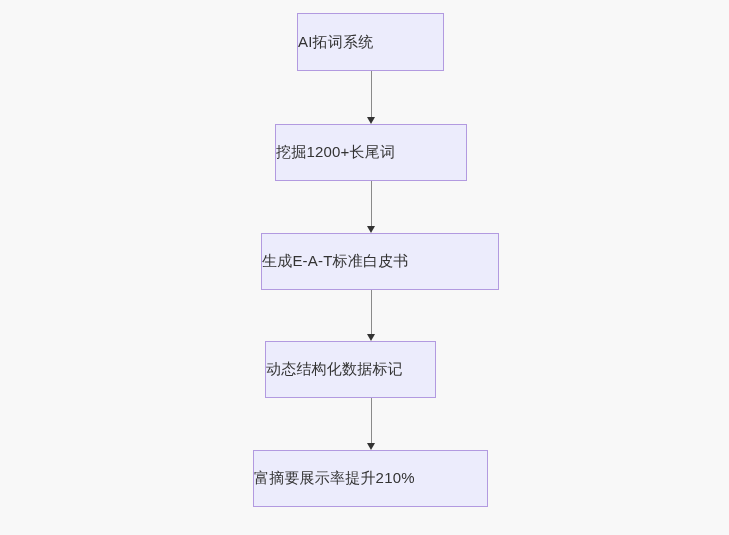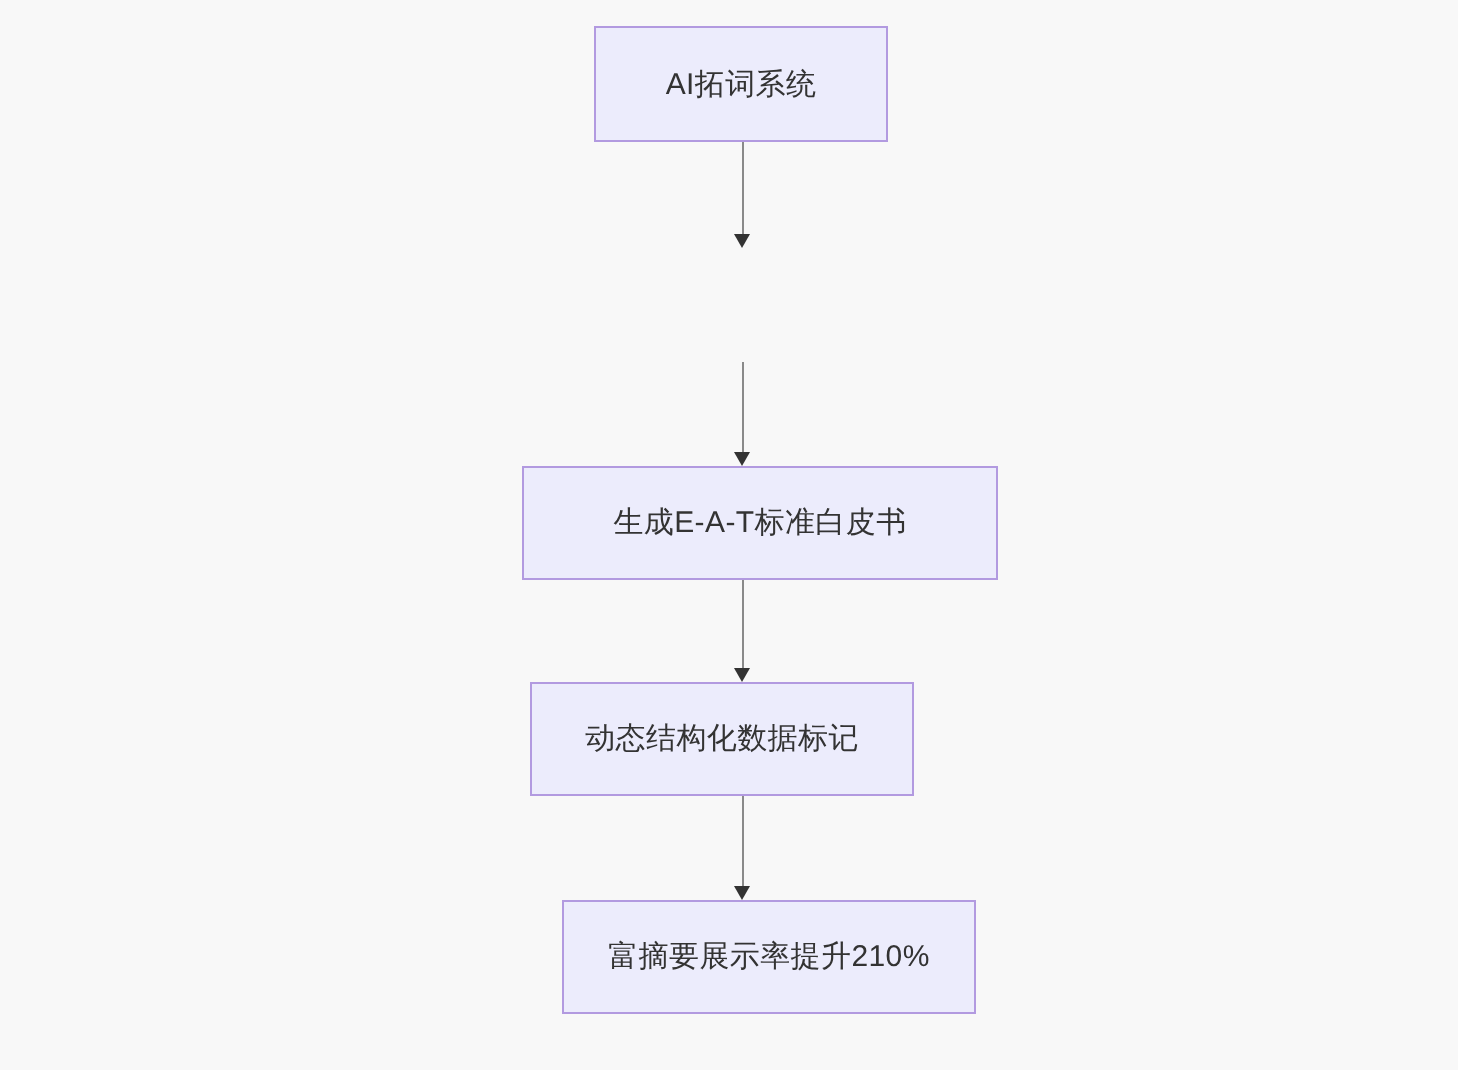--- a/index.html
+++ b/index.html
@@ -18,21 +18,20 @@
     width: 729px;
     height: 535px;
   }
   .node {
     position: absolute;
     box-sizing: border-box;
     background: #ececfc;
     border: 1.6px solid #b29ae0;
     display: flex;
     align-items: center;
-    justify-content: center;
     color: #333333;
     font-size: 15px;
     letter-spacing: 0.2px;
     white-space: nowrap;
   }
   .edge {
     position: absolute;
     width: 0;
     border-left: 1.8px solid #8a8a8a;
   }
@@ -59,26 +58,29 @@
   <div class="edge" style="left:371px; top:290px; height:44px;"></div>
   <div class="arrowhead" style="left:366.5px; top:334px;"></div>
 
   <div class="edge" style="left:371px; top:398px; height:45px;"></div>
   <div class="arrowhead" style="left:366.5px; top:443px;"></div>
 
   <div class="node" style="left:297px; top:13px; width:147px; height:58px;">
     <span>AI拓词系统</span>
   </div>
 
+  <div class="node" style="left:275px; top:124px; width:192px; height:57px;">
+    <span>挖掘1200+长尾词</span>
+  </div>
 
   <div class="node" style="left:261px; top:233px; width:238px; height:57px;">
     <span>生成E-A-T标准白皮书</span>
   </div>
 
-  <div class="node" style="left:265px; top:341px; width:192px; height:57px;">
+  <div class="node" style="left:265px; top:341px; width:171px; height:57px;">
     <span>动态结构化数据标记</span>
   </div>
 
-  <div class="node" style="left:253px; top:450px; width:207px; height:57px;margin-left:28px;">
+  <div class="node" style="left:253px; top:450px; width:235px; height:57px;">
     <span>富摘要展示率提升210%</span>
   </div>
 
 </div>
 
 </body></html>

